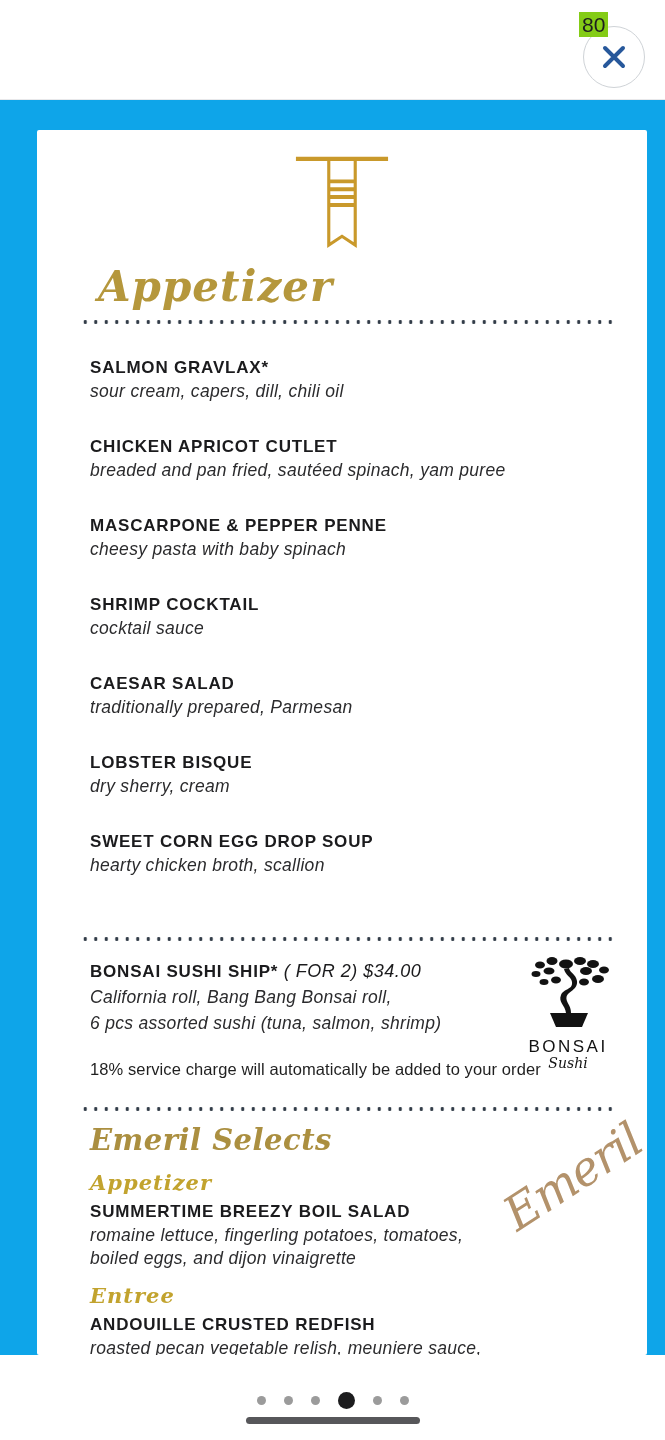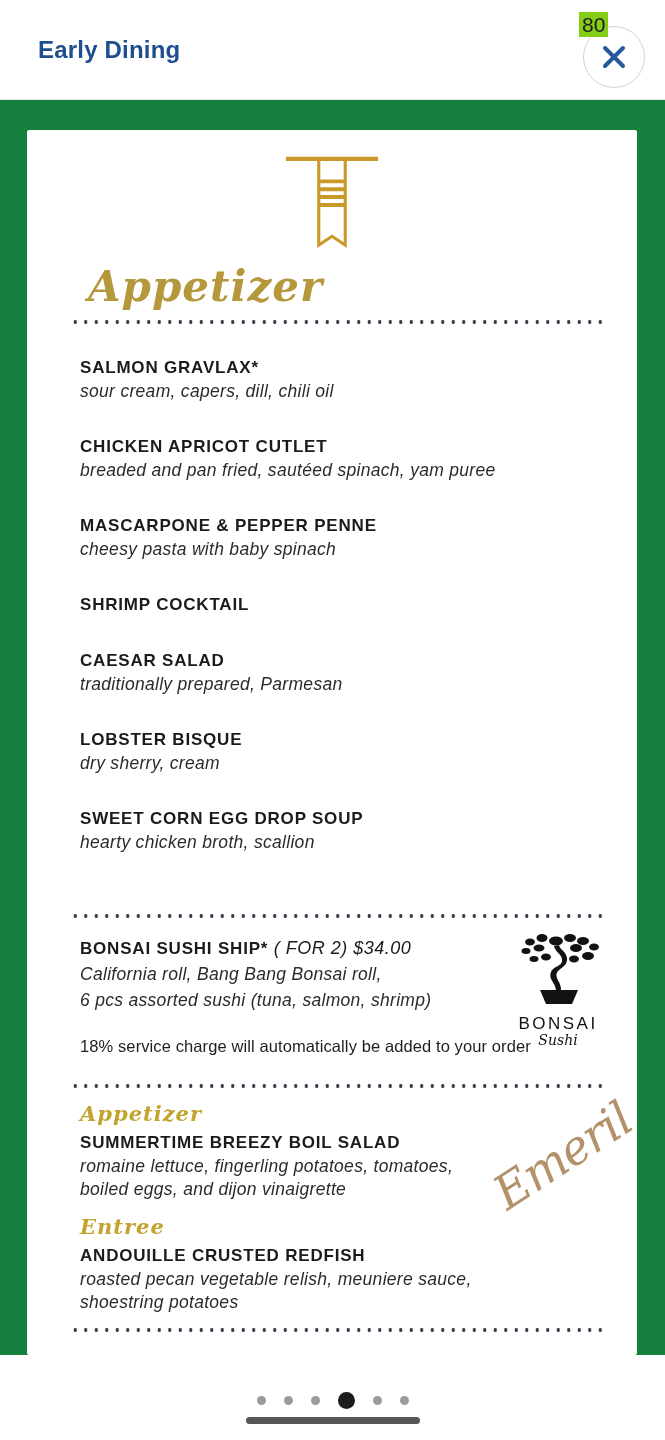--- a/index.html
+++ b/index.html
@@ -12,21 +12,21 @@
   .app-title { position:absolute; left:38px; top:36px; font-size:24px;
     font-weight:bold; color:#1f4e8f; letter-spacing:0.2px; }
   .close-wrap { position:absolute; right:18px; top:26px; width:64px; height:64px; }
   .close-btn { width:62px; height:62px; border-radius:50%; background:#fff;
     border:1.5px solid #cfd3d7; cursor:pointer; display:flex;
     align-items:center; justify-content:center; }
   .badge { position:absolute; left:-4px; top:-14px; font-size:21px; color:#1d1d1f;
     background:#84cc16; padding:0 3px; line-height:1.2; }
 
   
-  .content { background:#15803d; padding:30px 28px 0 27px; height:1255px; }
+  .content { background:#0ea5e9; padding:30px 28px 0 37px; height:1255px; }
   .card { background:#fff; width:610px; height:1225px; border-radius:2px;
     overflow:hidden; position:relative; }
 
   .ribbon { margin:22px auto 0; width:96px; height:98px; display:block; }
 
   .section-title { margin:14px 0 0 61px; font-family:"DejaVu Serif", serif;
     font-style:italic; font-weight:bold; font-size:42px; line-height:46px;
     color:#b5973c; letter-spacing:1px; }
 
   .dots-sep { height:4px; margin:10px 32px 0 43px;
@@ -78,21 +78,20 @@
   .page-dot { width:9px; height:9px; border-radius:50%; background:#9b9b9b;
     cursor:pointer; }
   .page-dot.active { width:17px; height:17px; background:#1c1c1e; }
   .home-bar { position:absolute; top:62px; left:246px; width:174px; height:7px;
     border-radius:4px; background:#57575a; cursor:pointer; }
 </style>
 </head>
 <body>
 
 <header class="app-header">
-  <h1 class="app-title">Early Dining</h1>
   <div class="close-wrap">
     <button class="close-btn">
       <svg width="28" height="28" viewBox="0 0 28 28">
         <path d="M5 5 L23 23 M23 5 L5 23" stroke="#27589b" stroke-width="4" stroke-linecap="round" fill="none"></path>
       </svg>
     </button>
     <span class="badge">80</span>
   </div>
 </header>
 
@@ -122,20 +121,21 @@
     <p class="item-desc">breaded and pan fried, sautéed spinach, yam puree</p>
   </div>
 
   <div class="menu-item">
     <p class="item-name">MASCARPONE &amp; PEPPER PENNE</p>
     <p class="item-desc">cheesy pasta with baby spinach</p>
   </div>
 
   <div class="menu-item">
     <p class="item-name">SHRIMP COCKTAIL</p>
+    <p class="item-desc">cocktail sauce</p>
   </div>
 
   <div class="menu-item">
     <p class="item-name">CAESAR SALAD</p>
     <p class="item-desc">traditionally prepared, Parmesan</p>
   </div>
 
   <div class="menu-item">
     <p class="item-name">LOBSTER BISQUE</p>
     <p class="item-desc">dry sherry, cream</p>
@@ -177,20 +177,21 @@
         <div class="logo-word">BONSAI</div>
         <div class="logo-script">Sushi</div>
       </div>
 
       <p class="note">18% service charge will automatically be added to your order</p>
     </section>
 
     <div class="dots-sep sep-emeril"></div>
 
     <section class="emeril">
+      <h3 class="emeril-title">Emeril Selects</h3>
       <div class="signature">Emeril</div>
 
       <h4 class="gold-label">Appetizer</h4>
       <p class="item-name">SUMMERTIME BREEZY BOIL SALAD</p>
       <p class="item-desc">romaine lettuce, fingerling potatoes, tomatoes,</p>
       <p class="item-desc">boiled eggs, and dijon vinaigrette</p>
 
       <h4 class="gold-label">Entree</h4>
       <p class="item-name">ANDOUILLE CRUSTED REDFISH</p>
       <p class="item-desc">roasted pecan vegetable relish, meuniere sauce,</p>

